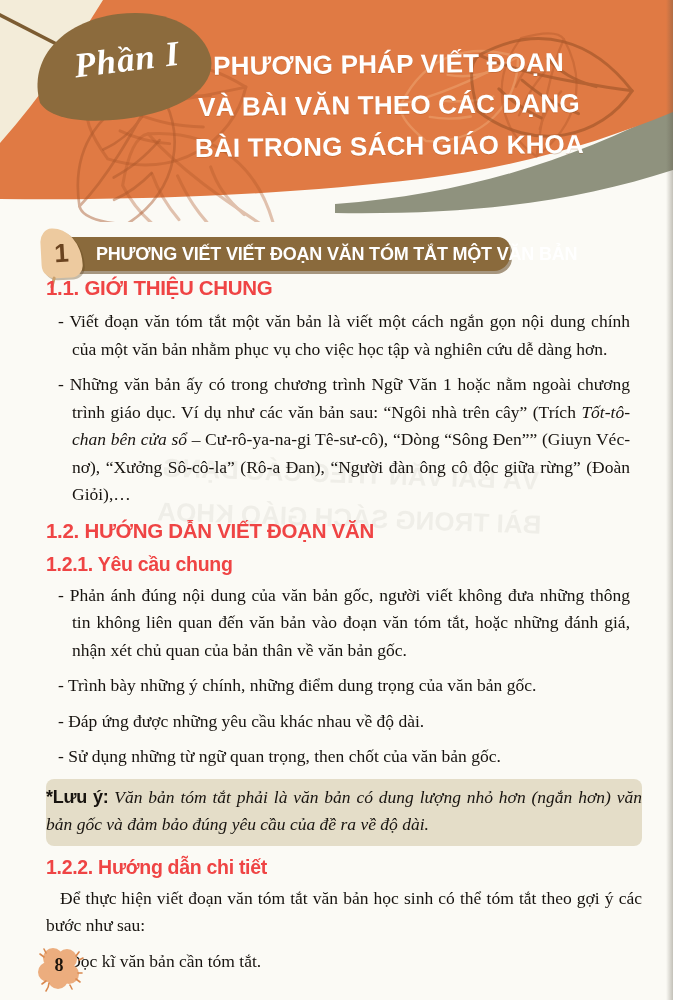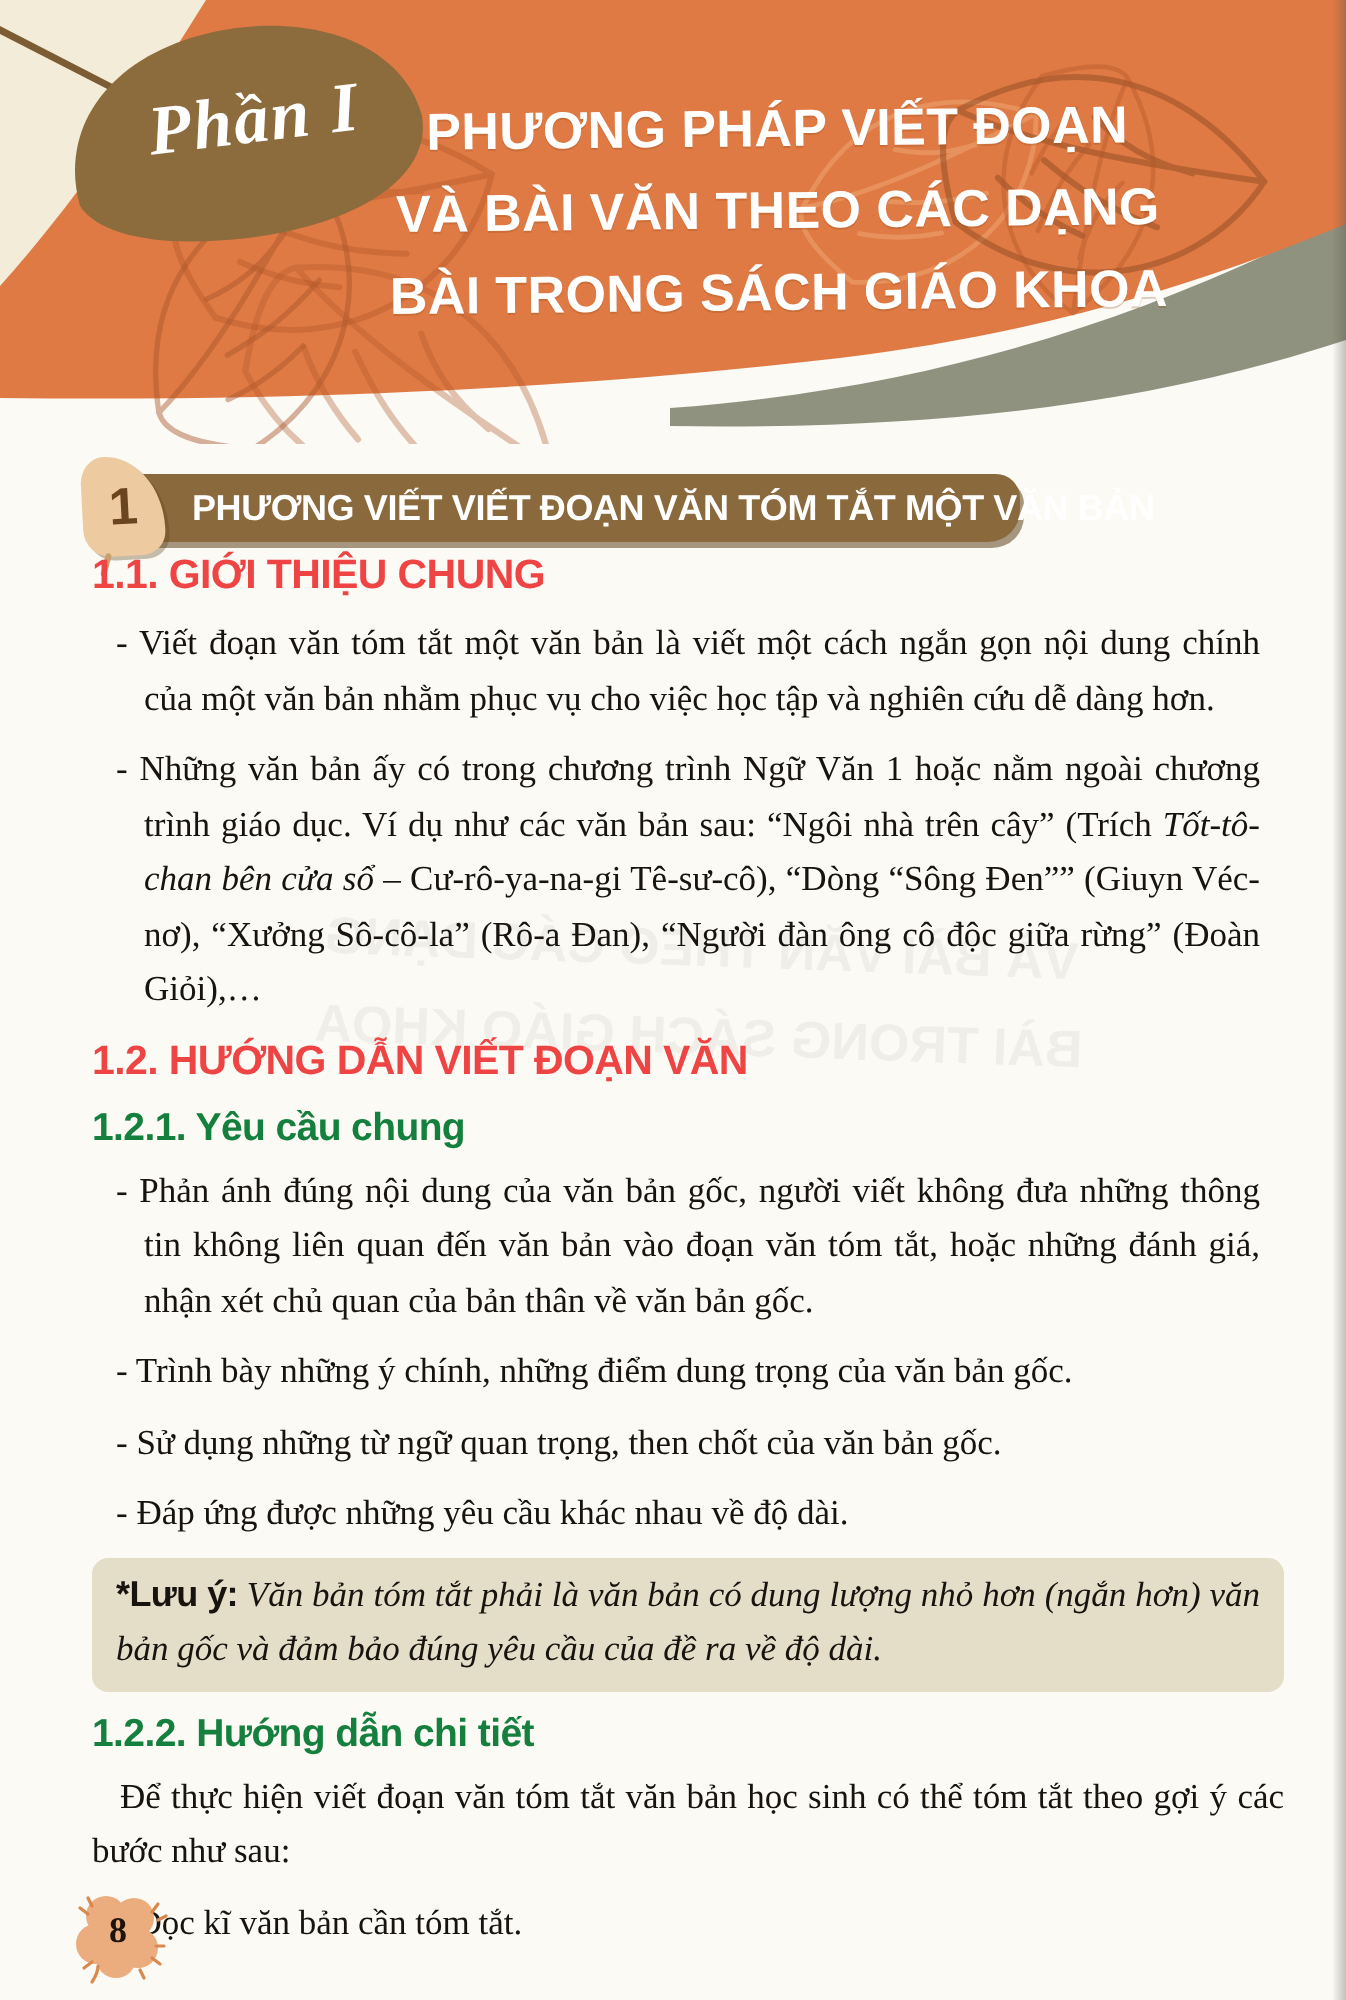--- a/index.html
+++ b/index.html
@@ -50,28 +50,28 @@
     position:absolute; top:276px; left:46px; width:596px;
     font-size:17.5px; line-height:27.5px; color:#17130f; text-align:justify;
   }
   .h-orange{
     font-family:"Liberation Sans", sans-serif; font-weight:bold; color:#ef4444;
     font-size:20.5px; line-height:24px; letter-spacing:-0.3px;
     margin:10px 0 8px; text-align:left;
   }
   .h-orange:first-child{margin-top:0;}
   .h-black{
-    font-family:"Liberation Sans", sans-serif; font-weight:bold; color:#15803d;
+    font-family:"Liberation Sans", sans-serif; font-weight:bold; color:#ef4444;
     font-size:19.5px; line-height:23px; letter-spacing:-0.3px;
     margin:10px 0 6px; text-align:left;
   }
   p.hang{margin:0 12px 8px; padding-left:14px; text-indent:-14px;}
   p.indent{margin:0 0 8px; text-indent:14px;}
   .note{
-    background:#e4ddc8; border-radius:8px; padding:5px 12px 7px; margin:4px 0 10px;
+    background:#e4ddc8; border-radius:8px; padding:5px 0 7px; margin:4px 0 10px;
     font-style:italic;
   }
   .note .note-label{
     font-style:normal; font-weight:bold;
     font-family:"Liberation Sans", sans-serif; font-size:18px; letter-spacing:-0.3px;
   }
   
   .ghost{
     position:absolute; top:452px; left:130px; width:440px;
     transform:scaleX(-1) rotate(-2deg);
@@ -157,22 +157,22 @@
     <p class="hang">- Viết đoạn văn tóm tắt một văn bản là viết một cách ngắn gọn nội dung chính của một văn bản nhằm phục vụ cho việc học tập và nghiên cứu dễ dàng hơn.</p>
 
     <p class="hang"><span>- Những văn bản ấy có trong chương trình Ngữ Văn 1 hoặc nằm ngoài chương trình giáo dục. Ví dụ như các văn bản sau: “Ngôi nhà trên cây” (Trích </span><i>Tốt-tô-chan bên cửa sổ</i><span> – Cư-rô-ya-na-gi Tê-sư-cô), “Dòng “Sông Đen”” (Giuyn Véc-nơ), “Xưởng Sô-cô-la” (Rô-a Đan), “Người đàn ông cô độc giữa rừng” (Đoàn Giỏi),…</span></p>
 
     <div class="h-orange">1.2. HƯỚNG DẪN VIẾT ĐOẠN VĂN</div>
 
     <div class="h-black">1.2.1. Yêu cầu chung</div>
 
     <p class="hang">- Phản ánh đúng nội dung của văn bản gốc, người viết không đưa những thông tin không liên quan đến văn bản vào đoạn văn tóm tắt, hoặc những đánh giá, nhận xét chủ quan của bản thân về văn bản gốc.</p>
     <p class="hang">- Trình bày những ý chính, những điểm dung trọng của văn bản gốc.</p>
+    <p class="hang">- Đáp ứng được những yêu cầu khác nhau về độ dài.</p>
     <p class="hang">- Sử dụng những từ ngữ quan trọng, then chốt của văn bản gốc.</p>
-    <p class="hang">- Đáp ứng được những yêu cầu khác nhau về độ dài.</p>
 
     <div class="note"><span class="note-label">*Lưu ý:</span><span> Văn bản tóm tắt phải là văn bản có dung lượng nhỏ hơn (ngắn hơn) văn bản gốc và đảm bảo đúng yêu cầu của đề ra về độ dài.</span></div>
 
     <div class="h-black">1.2.2. Hướng dẫn chi tiết</div>
 
     <p class="indent">Để thực hiện viết đoạn văn tóm tắt văn bản học sinh có thể tóm tắt theo gợi ý các bước như sau:</p>
 
     <p class="hang">- Đọc kĩ văn bản cần tóm tắt.</p>
 
   </div>

